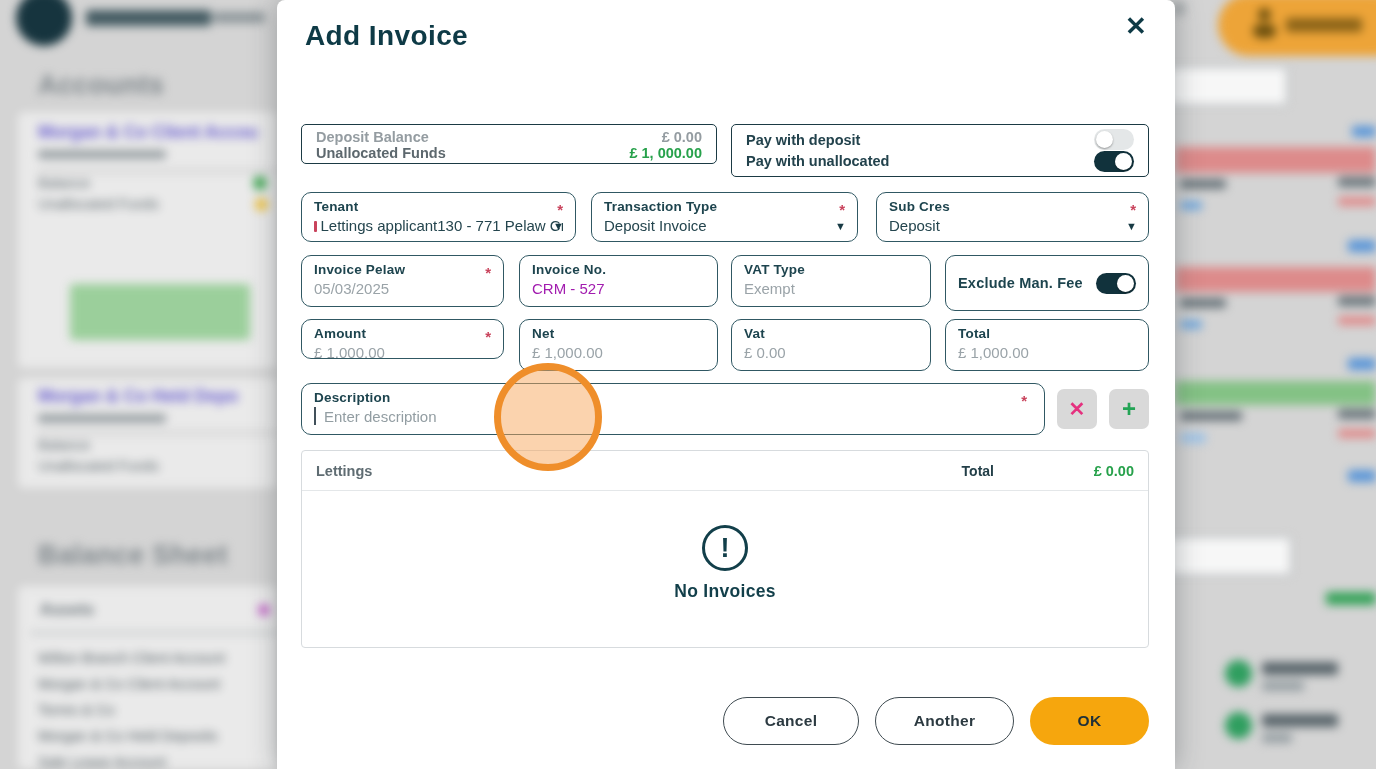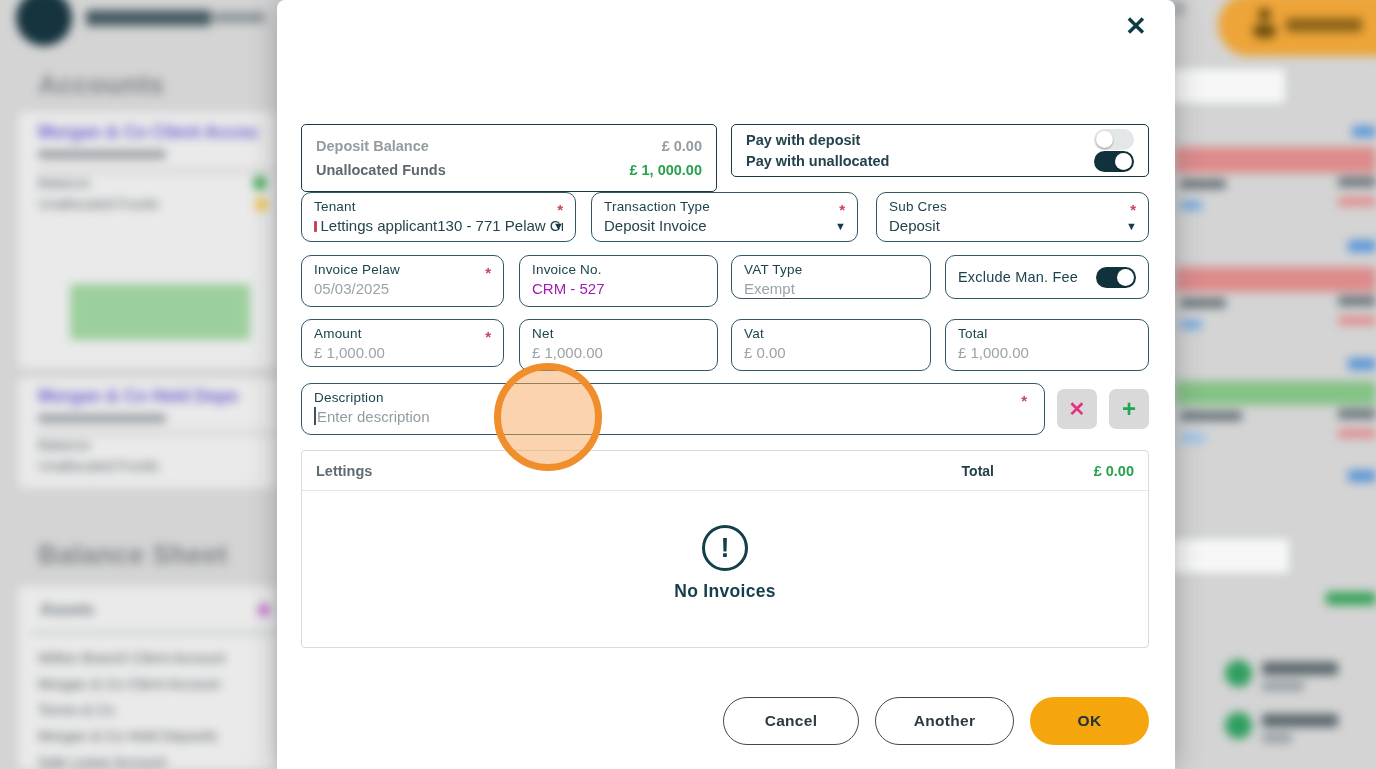--- a/index.html
+++ b/index.html
@@ -36,21 +36,21 @@
   .sum-green { color:#27a14b; }
 
   .toggle { position:relative; width:40px; height:21px; border-radius:11px; background:#e4e7e8; cursor:pointer; flex:0 0 auto; }
   .toggle .knob { position:absolute; top:2px; left:2px; width:17px; height:17px; border-radius:50%;
                   background:#fff; box-shadow:0 1px 2px rgba(0,0,0,.35); }
   .toggle.on { background:#11323c; }
   .toggle.on .knob { left:auto; right:2px; }
 
   .field { position:absolute; background:#fff; border:1px solid #305863; border-radius:10px;
            padding:6px 12px; z-index:11; overflow:hidden; }
-  .field .flabel { font-size:13.5px; font-weight:400; color:#1d444e; letter-spacing:.2px; white-space:nowrap; }
+  .field .flabel { font-size:13.5px; font-weight:700; color:#1d444e; letter-spacing:.2px; white-space:nowrap; }
   .field .fvalue { font-size:15px; color:#9aa3a8; margin-top:3px; white-space:nowrap; overflow:hidden; }
   .field .fvalue.dark { color:#24454e; }
   .field .finput { border:none; outline:none; width:100%; font-size:15px; color:#24454e; margin-top:3px;
                    font-family:"Liberation Sans", sans-serif; background:transparent; padding:0; }
   .field .finput::placeholder { color:#929da2; }
   .req { position:absolute; top:8px; right:12px; color:#c9435c; font-size:15px; font-weight:700; }
   .caret { position:absolute; right:11px; bottom:9px; font-size:11px; color:#173a44; }
   .tenant-mark { display:inline-block; width:2.5px; height:11px; background:#c9435c; border-radius:1px;
                  margin-right:4px; vertical-align:-1px; }
   .cursor-bar { position:absolute; left:12px; bottom:9px; width:1.5px; height:18px; background:#41505a; }
@@ -158,23 +158,24 @@
 
     <div class="dot" style="left:1225px; top:660px; width:27px; height:27px; background:#2f9e5f;"></div>
     <div class="bar" style="left:1262px; top:662px; width:76px; height:13px; background:#5a666c;"></div>
     <div class="bar" style="left:1262px; top:681px; width:42px; height:10px; background:#98a1a5;"></div>
     <div class="dot" style="left:1225px; top:712px; width:27px; height:27px; background:#2f9e5f;"></div>
     <div class="bar" style="left:1262px; top:714px; width:76px; height:13px; background:#5a666c;"></div>
     <div class="bar" style="left:1262px; top:733px; width:30px; height:10px; background:#98a1a5;"></div>
   </div>
 
   <div class="modal"></div>
+  <div class="modal-title">Add Invoice</div>
   <button class="close-btn">✕</button>
 
-  <div class="sumbox" style="left:301px; top:124px; width:416px; height:68px;">
+  <div class="sumbox" style="left:301px; top:124px; width:416px; height:40px;">
     <div class="sumrow">
       <span class="sum-muted">Deposit Balance</span>
       <span class="sum-muted">£ 0.00</span>
     </div>
     <div class="sumrow">
       <span class="sum-dark">Unallocated Funds</span>
       <span class="sum-green">£ 1, 000.00</span>
     </div>
   </div>
 
@@ -214,52 +215,52 @@
 
   <div class="field" style="left:301px; top:255px; width:203px; height:52px;">
     <div class="flabel">Invoice Pelaw</div>
     <input class="finput" style="color: rgb(154, 163, 168);" value="05/03/2025">
     <span class="req">*</span>
   </div>
   <div class="field" style="left:519px; top:255px; width:199px; height:52px;">
     <div class="flabel">Invoice No.</div>
     <input class="finput" style="color: #a21caf;" value="CRM - 527">
   </div>
-  <div class="field" style="left:731px; top:255px; width:200px; height:44px;">
+  <div class="field" style="left:731px; top:255px; width:200px; height:52px;">
     <div class="flabel">VAT Type</div>
     <div class="fvalue">Exempt</div>
   </div>
-  <div class="field excl-field" style="left:945px; top:255px; width:204px; height:44px;">
+  <div class="field excl-field" style="left:945px; top:255px; width:204px; height:56px;">
     <span class="flabel">Exclude Man. Fee</span>
     <span class="toggle on">
         <span class="knob"></span>
       </span>
   </div>
 
-  <div class="field" style="left:301px; top:319px; width:203px; height:48px;">
+  <div class="field" style="left:301px; top:319px; width:203px; height:40px;">
     <div class="flabel">Amount</div>
     <input class="finput" style="color: rgb(154, 163, 168);" value="£ 1,000.00">
     <span class="req">*</span>
   </div>
   <div class="field" style="left:519px; top:319px; width:199px; height:52px;">
     <div class="flabel">Net</div>
     <input class="finput" style="color: rgb(154, 163, 168);" value="£ 1,000.00">
   </div>
   <div class="field" style="left:731px; top:319px; width:200px; height:52px;">
     <div class="flabel">Vat</div>
     <input class="finput" style="color: rgb(154, 163, 168);" value="£ 0.00">
   </div>
   <div class="field" style="left:945px; top:319px; width:204px; height:52px;">
     <div class="flabel">Total</div>
     <input class="finput" style="color: rgb(154, 163, 168);" value="£ 1,000.00">
   </div>
 
   <div class="field" style="left:301px; top:383px; width:744px; height:52px;">
     <div class="flabel">Description</div>
-    <input class="finput" style="padding-left: 3px;" placeholder="Enter description">
+    <input class="finput" style="padding-left: 10px;" placeholder="Enter description">
     <span class="req" style="right:17px;">*</span>
     <span class="cursor-bar"></span>
   </div>
   <button class="sq-btn remove" style="left:1057px; top:389px;">
       <span>✕</span>
     </button>
   <button class="sq-btn add" style="left:1109px; top:389px;">
       <span>+</span>
     </button>
 

